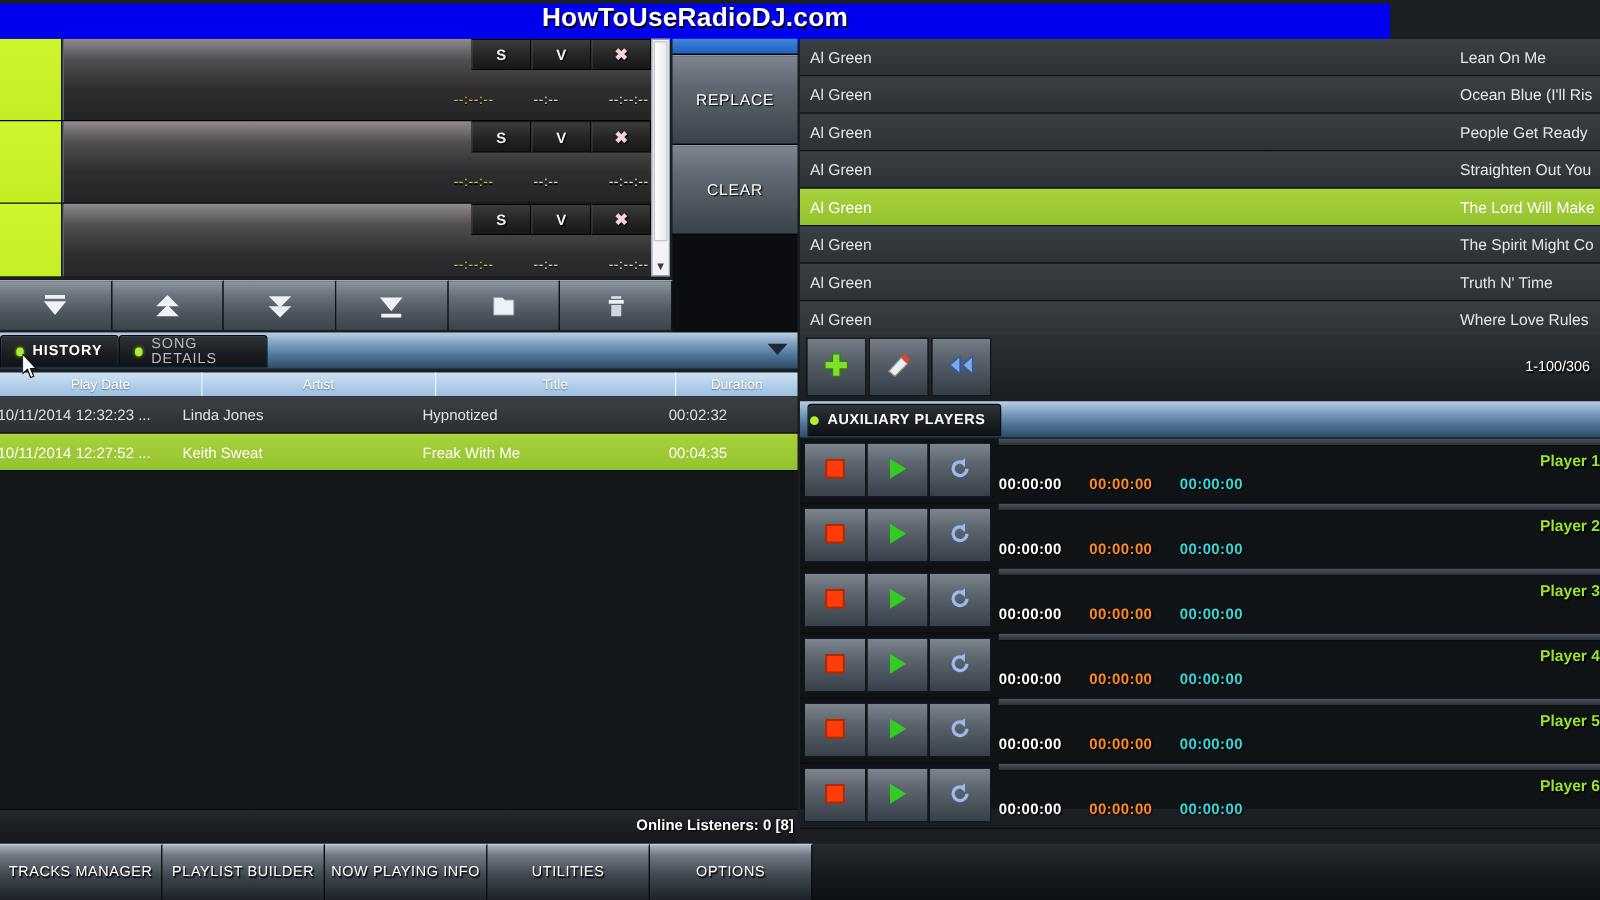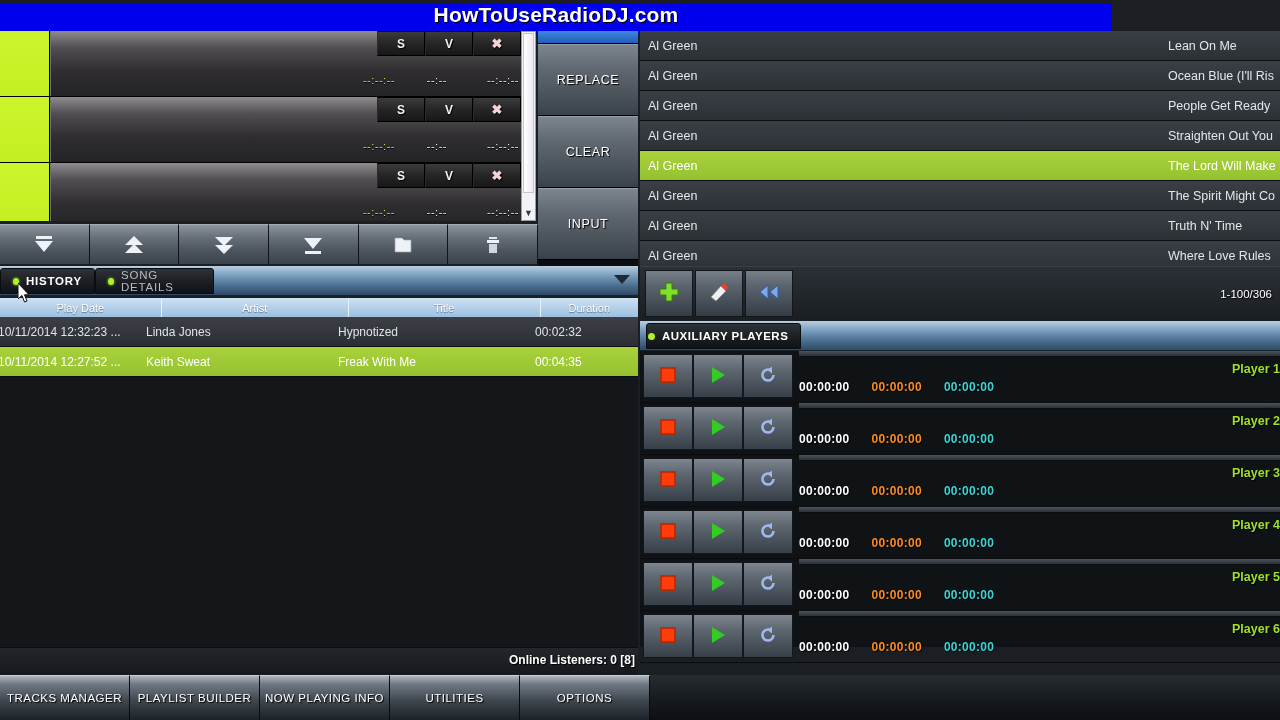--- a/index.html
+++ b/index.html
@@ -358,21 +358,20 @@
 
   <div class="qscroll">
     <div class="thumb"></div>
     <div class="arrow">▼</div>
   </div>
 
   <div class="side-col">
     <div class="side-top-bar"></div>
     <div class="side-btn">REPLACE</div>
     <div class="side-btn">CLEAR</div>
-    <div class="side-btn">INPUT</div>
   </div>
 
   <div class="qtoolbar">
     <div class="tb-btn">
       <span>
         <svg width="26" height="22" viewBox="0 0 26 22">
             <rect x="5" y="2" width="16" height="3" fill="#eef2f7"></rect>
             <polygon points="13,18 4,7 22,7" fill="#eef2f7"></polygon>
           </svg>
       </span>

